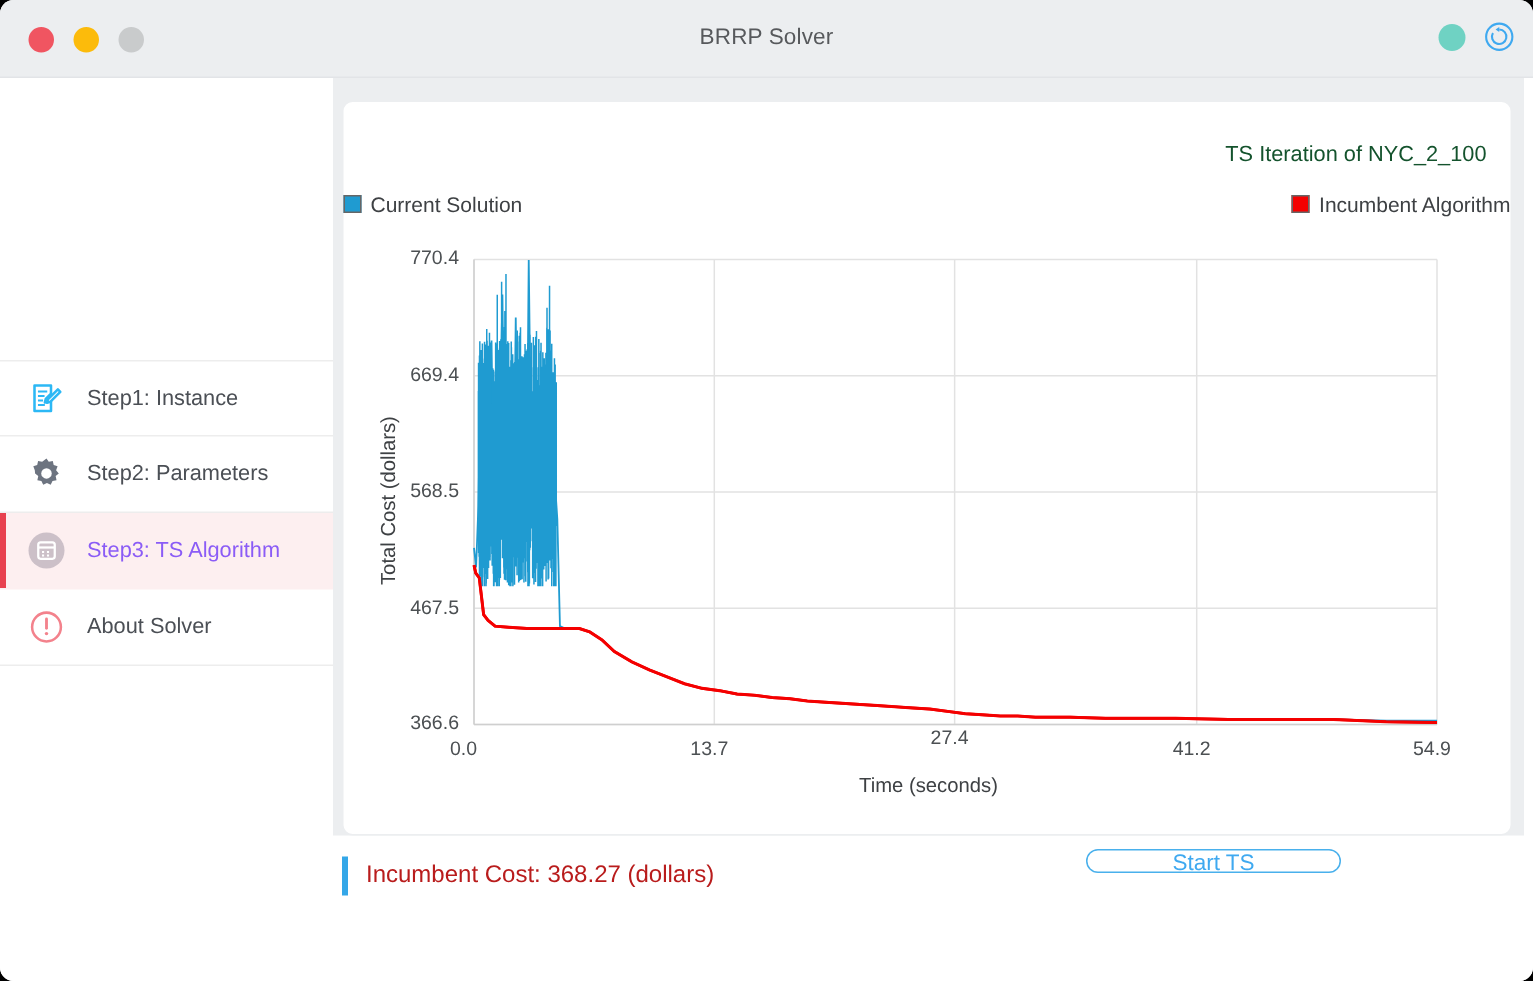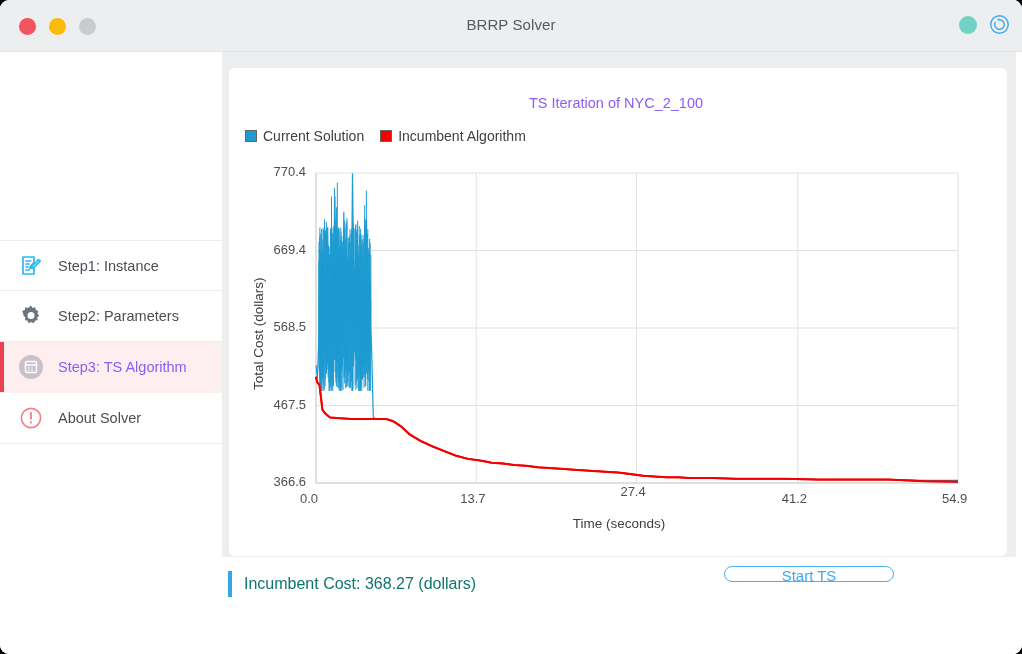--- a/index.html
+++ b/index.html
@@ -93,27 +93,27 @@
   }
   #chart-card::before {
     content:""; position:absolute; left:-7px; top:-8px; right:-7px; bottom:-8px;
     background:#eceef0; border-radius:3px; z-index:-1;
   }
   #main-bg {
     position:absolute; left:0px; top:0px; width:794px; height:505px; background:#eceef0;
   }
 
   .chart-title {
-    position: absolute; top: 27px; left: 0; right: 4px;
-    text-align: center; font-size: 14.5px; color: #8b5cf6;
+    position: absolute; top: 27px; left: 0; right: 16px;
+    text-align: right; font-size: 14.5px; color: #14532d;
   }
   .legend {
     position: absolute; top: 60px; left: 0; right: 0;
-    display: flex; justify-content: flex-start; align-items: center; gap: 16px;
-    font-size: 14px; color: #3e4144; margin-left: 16px;
+    display: flex; justify-content: space-between; align-items: center; gap: 16px;
+    font-size: 14px; color: #3e4144;
   }
   .legend .item { display: flex; align-items: center; gap: 6px; }
   .legend .swatch {
     width: 12px; height: 12px; border: 1px solid #666;
   }
 
   
   #plot-wrap { position: absolute; left: 0; top: 0; width: 780px; height: 490px; }
   .axis-label-y {
     position: absolute;
@@ -136,21 +136,21 @@
   }
 
   
   #statusbar {
     position: absolute; left: 0; bottom: 0;
     width: 794px; height: 96px; background: #ffffff;
   }
   #status-text {
     position: absolute; left: 6px; top: 13px;
     padding-left: 12px;
-    font-size: 16px; color: #0f766e;
+    font-size: 16px; color: #b91c1c;
     border-left: 4px solid #34a7e8;
     line-height: 26px;
   }
   #start-btn {
     position: absolute; left: 502px; top: 8px;
     width: 170px; height: 16px;
     border: 1px solid #49b0ec;
     border-radius: 17px;
     background: #ffffff;
     color: #3fa9f0;

